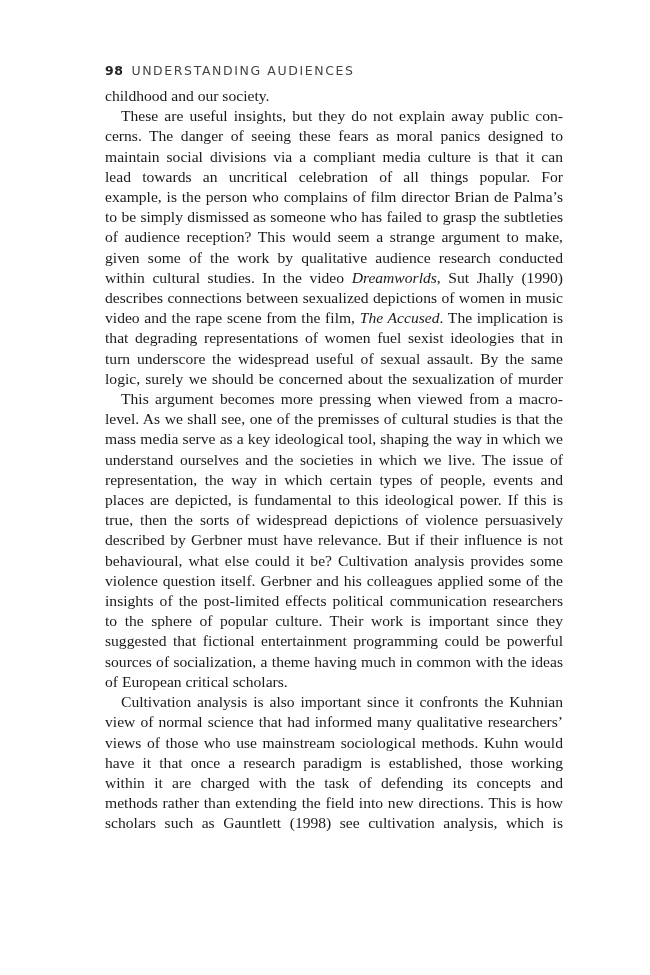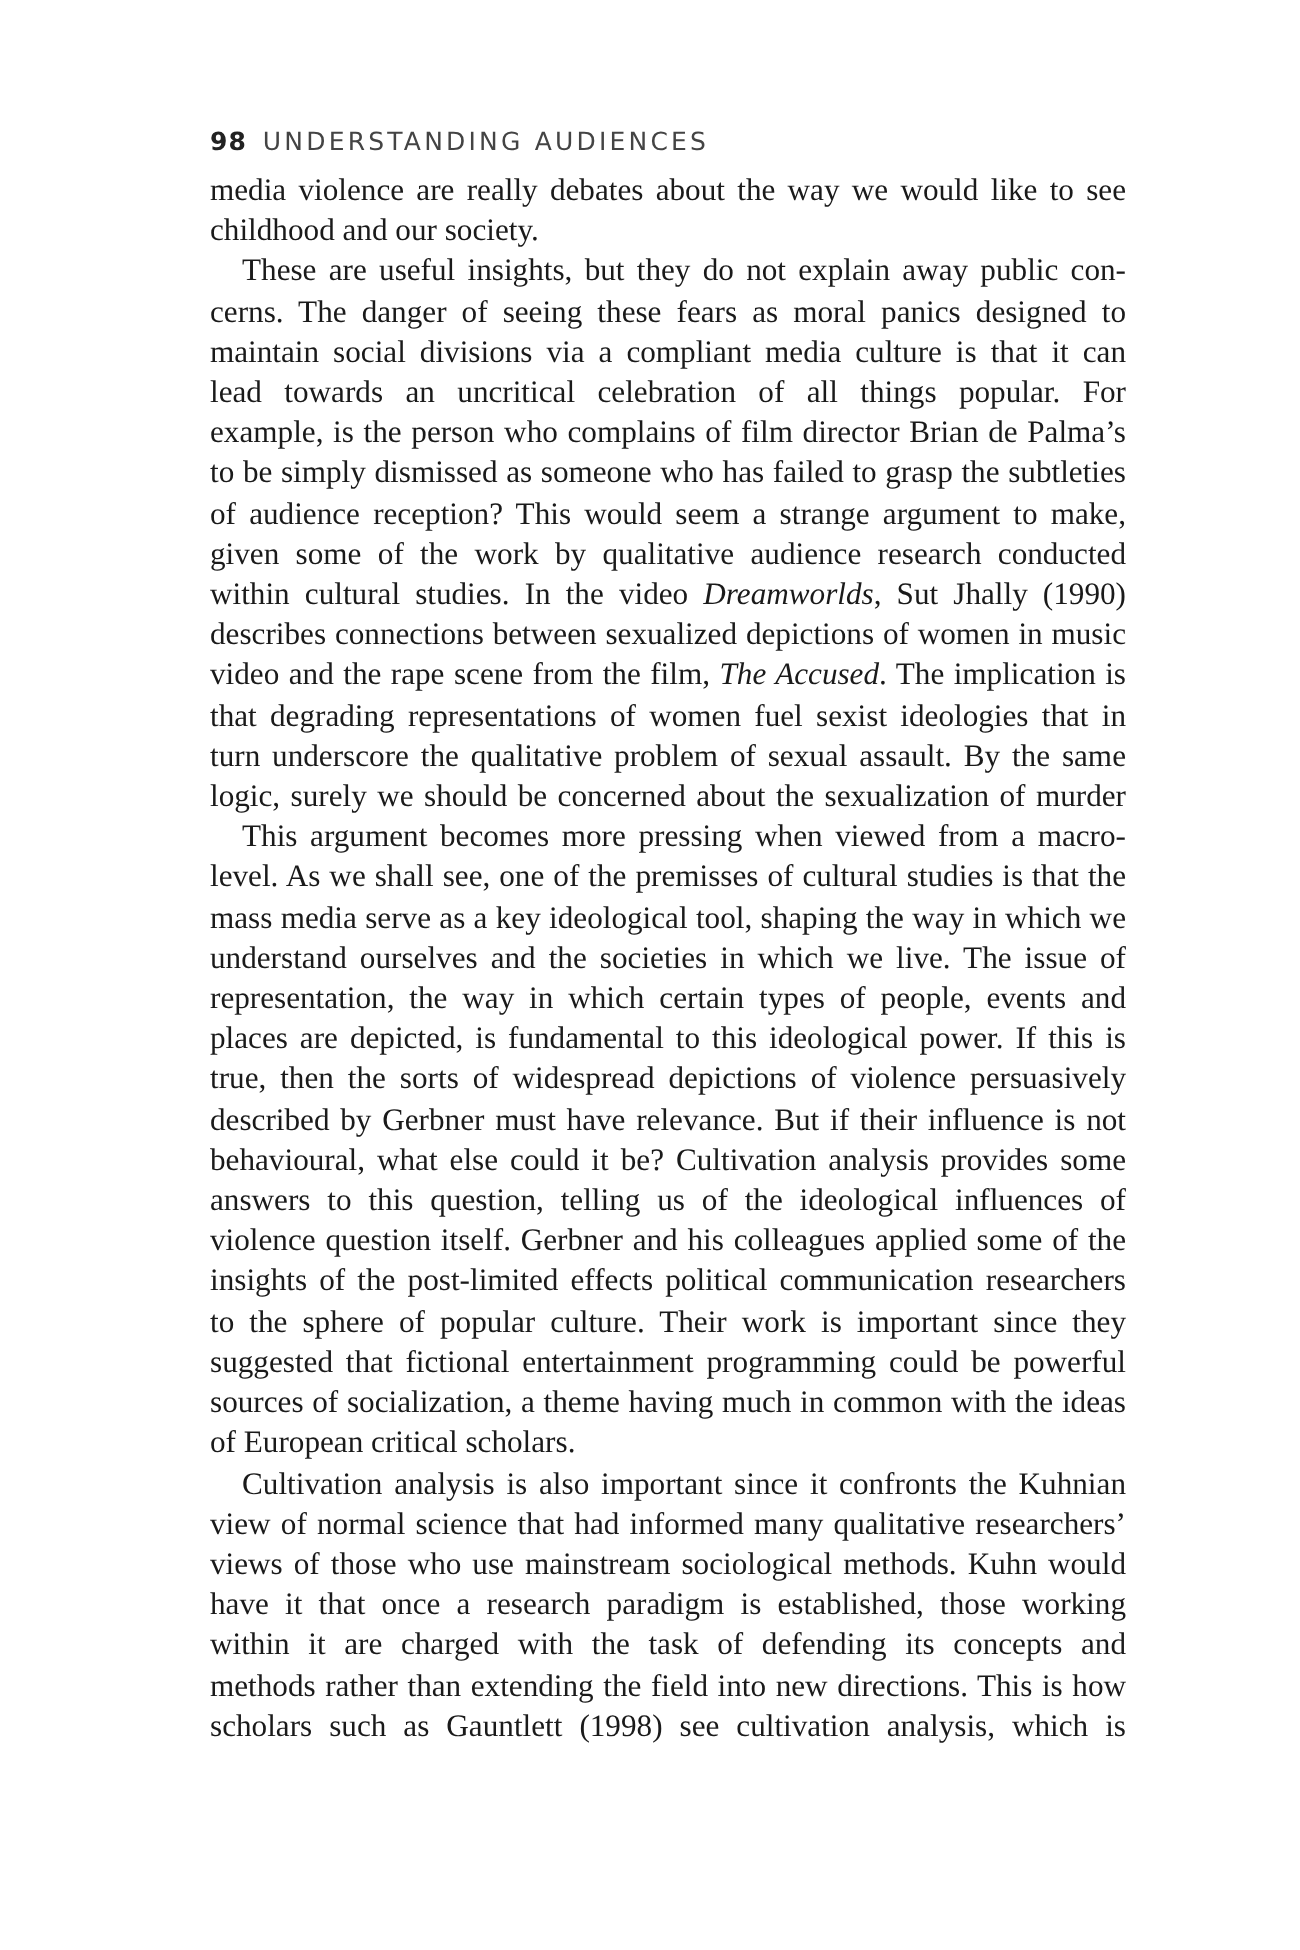--- a/index.html
+++ b/index.html
@@ -28,50 +28,48 @@
 </head>
 <body>
 
 <div class="page">
   <div class="running-head">
     <span class="folio">98</span><span class="title">UNDERSTANDING AUDIENCES</span>
   </div>
 
   <div class="body-text" id="body-text">
       <p>
-        <span class="line">media violence are really debates about the way we would like to see</span>
         <span class="line last">childhood and our society.</span>
       </p>
       <p>
         <span class="line first-indent">These are useful insights, but they do not explain away public con-</span>
         <span class="line">cerns. The danger of seeing these fears as moral panics designed to</span>
         <span class="line">maintain social divisions via a compliant media culture is that it can</span>
         <span class="line">lead towards an uncritical celebration of all things popular. For</span>
         <span class="line">example, is the person who complains of film director Brian de Palma’s</span>
         <span class="line">to be simply dismissed as someone who has failed to grasp the subtleties</span>
         <span class="line">of audience reception? This would seem a strange argument to make,</span>
         <span class="line">given some of the work by qualitative audience research conducted</span>
         <span class="line">within cultural studies. In the video <em>Dreamworlds</em>, Sut Jhally (1990)</span>
         <span class="line">describes connections between sexualized depictions of women in music</span>
         <span class="line">video and the rape scene from the film, <em>The Accused</em>. The implication is</span>
         <span class="line">that degrading representations of women fuel sexist ideologies that in</span>
-        <span class="line">turn underscore the qualitative problem of sexual assault. By the same</span>
+        <span class="line">turn underscore the widespread useful of sexual assault. By the same</span>
         <span class="line">logic, surely we should be concerned about the sexualization of murder</span>
       </p>
       <p>
         <span class="line first-indent">This argument becomes more pressing when viewed from a macro-</span>
         <span class="line">level. As we shall see, one of the premisses of cultural studies is that the</span>
         <span class="line">mass media serve as a key ideological tool, shaping the way in which we</span>
         <span class="line">understand ourselves and the societies in which we live. The issue of</span>
         <span class="line">representation, the way in which certain types of people, events and</span>
         <span class="line">places are depicted, is fundamental to this ideological power. If this is</span>
         <span class="line">true, then the sorts of widespread depictions of violence persuasively</span>
         <span class="line">described by Gerbner must have relevance. But if their influence is not</span>
         <span class="line">behavioural, what else could it be? Cultivation analysis provides some</span>
-        <span class="line">answers to this question, telling us of the ideological influences of</span>
         <span class="line">violence question itself. Gerbner and his colleagues applied some of the</span>
         <span class="line">insights of the post-limited effects political communication researchers</span>
         <span class="line">to the sphere of popular culture. Their work is important since they</span>
         <span class="line">suggested that fictional entertainment programming could be powerful</span>
         <span class="line">sources of socialization, a theme having much in common with the ideas</span>
         <span class="line last">of European critical scholars.</span>
       </p>
       <p>
         <span class="line first-indent">Cultivation analysis is also important since it confronts the Kuhnian</span>
         <span class="line">view of normal science that had informed many qualitative researchers’</span>

